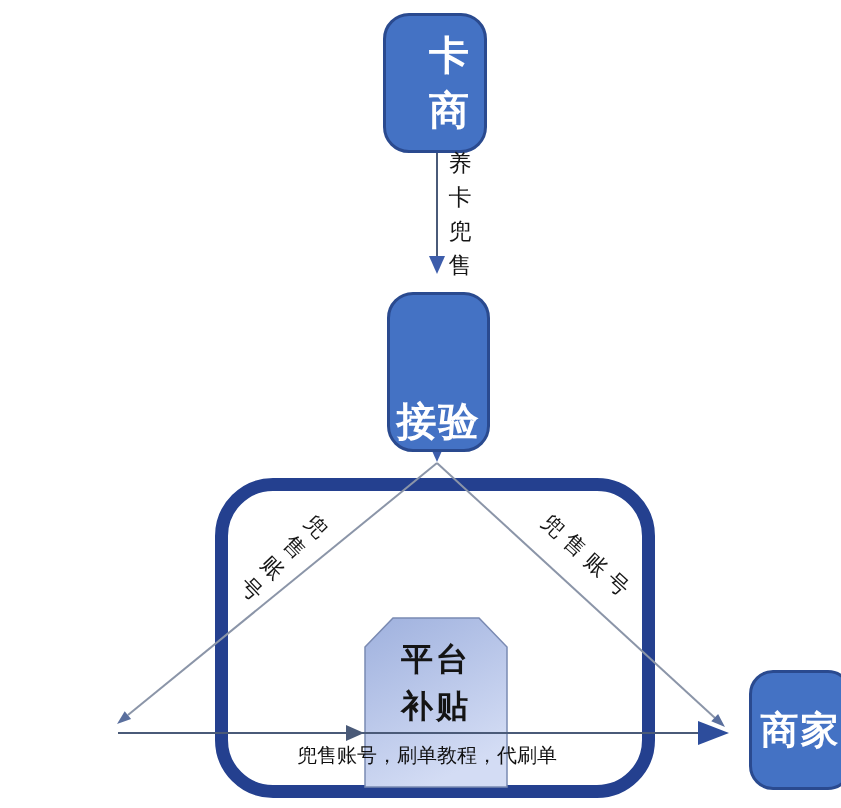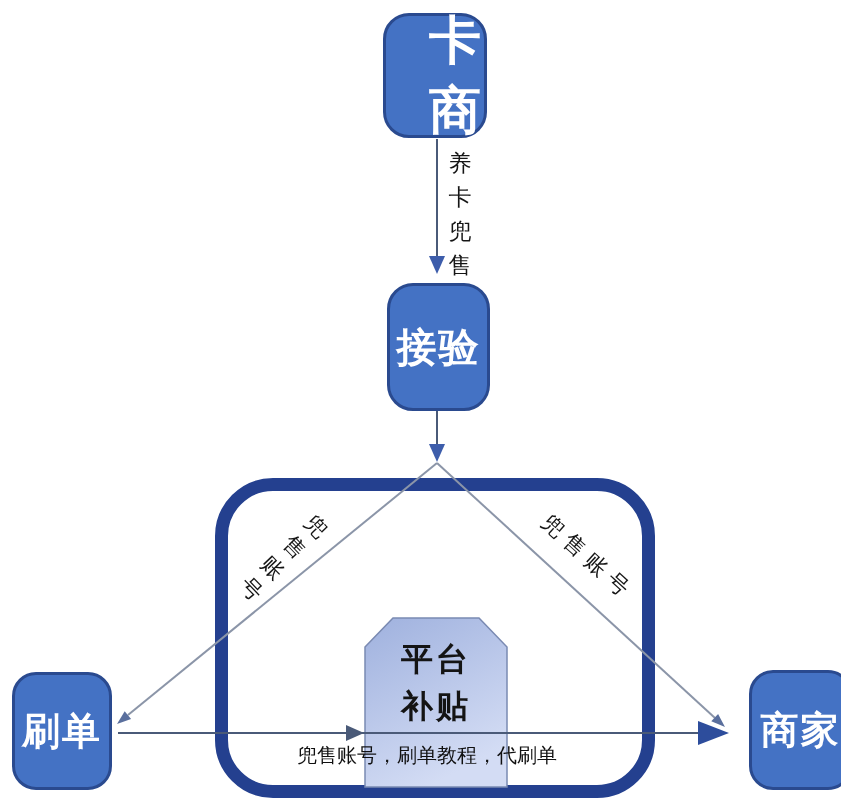--- a/index.html
+++ b/index.html
@@ -17,22 +17,22 @@
     border:3px solid #2a4a8f;
     border-radius:26px;
     color:#ffffff;
     display:flex;align-items:center;justify-content:center;
     font-weight:bold;
     font-family:"Liberation Sans", sans-serif;
     box-sizing:border-box;
     letter-spacing:2px;
     z-index:4;
   }
-  .node-card{left:383px;top:13px;width:104px;height:125px;font-size:52px;padding-left:43px;}
-  .node-receiver{left:387px;top:283px;width:103px;height:128px;font-size:40px;}
+  .node-card{left:383px;top:13px;width:104px;height:140px;font-size:40px;padding-left:43px;}
+  .node-receiver{left:387px;top:292px;width:103px;height:160px;font-size:40px;align-items:flex-end;}
   .node-brush{left:12px;top:672px;width:100px;height:118px;font-size:38px;border-radius:24px;}
   .node-merchant{left:729px;top:670px;width:103px;height:120px;font-size:38px;border-radius:24px;margin-left:20px;}
 
   
   .frame{
     position:absolute;
     left:215px;top:478px;width:440px;height:320px;
     border:13px solid #24408f;
     border-radius:58px;
     box-sizing:border-box;
@@ -116,23 +116,20 @@
   </svg>
 
   <div class="node node-card">
     <span>卡商</span>
   </div>
 
   <div class="node node-receiver">
     <span>接验</span>
   </div>
 
-  <div class="node node-brush">
-    <span>刷单</span>
-  </div>
 
   <div class="node node-merchant">
     <span>商家</span>
   </div>
 
   <div class="anno penta-label">
     <div>平台</div>
     <div>补贴</div>
   </div>
 

